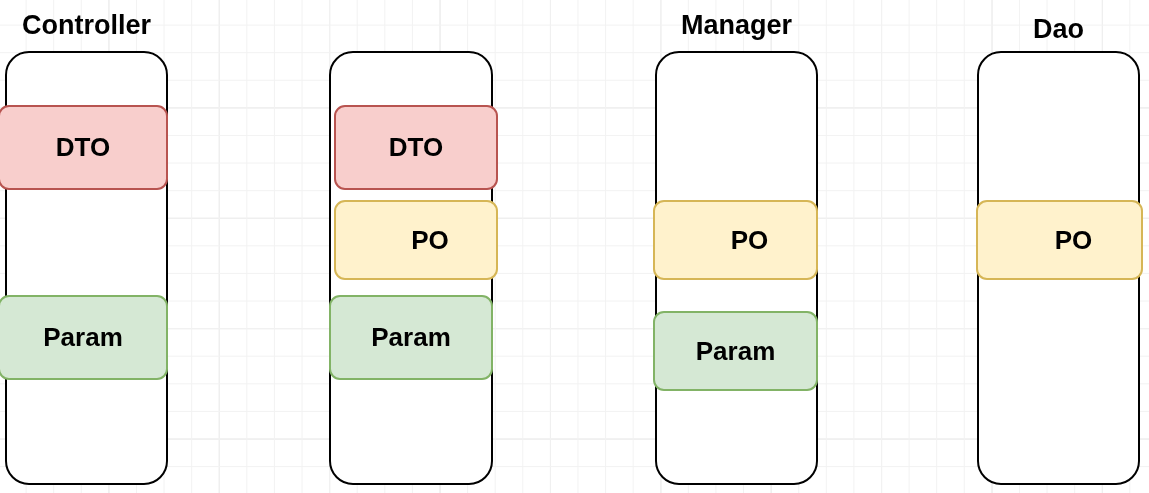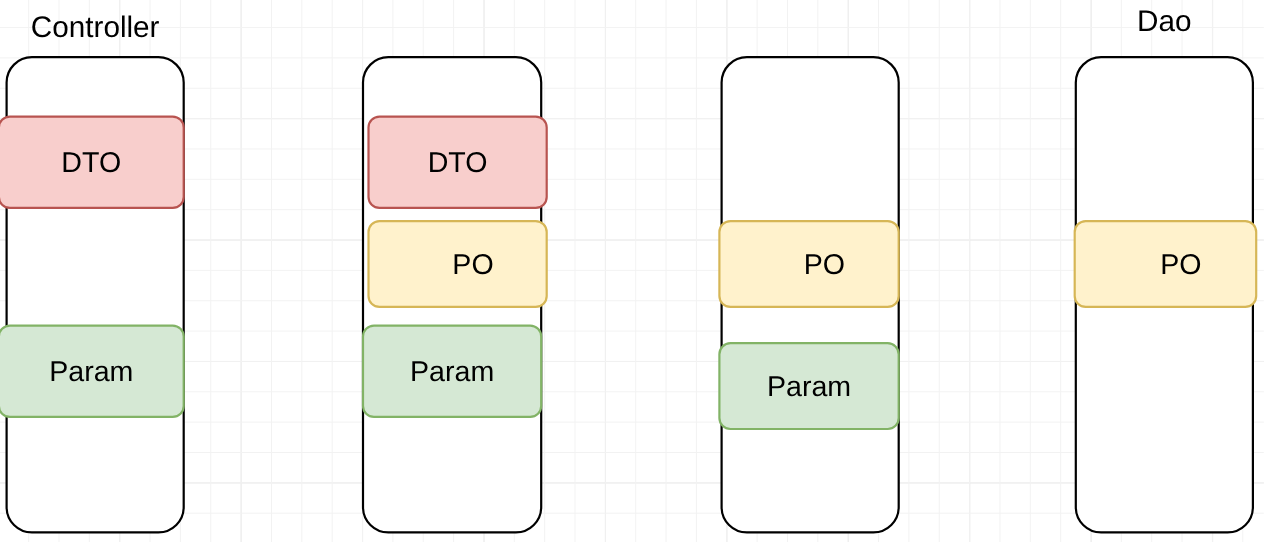--- a/index.html
+++ b/index.html
@@ -18,20 +18,21 @@
       linear-gradient(to right, #e2e2e2 1px, transparent 1px),
       linear-gradient(to bottom, #e2e2e2 1px, transparent 1px);
     background-size:
       27.6px 27.6px,
       27.6px 27.6px,
       110.4px 110.4px,
       110.4px 110.4px;
     background-position: -2px -3px, -2px -3px, -2px -3px, -2px -3px;
     overflow: hidden;
     font-family: "Liberation Sans", sans-serif;
+    font-weight: bold;
   }
 
   .lane {
     position: absolute;
   }
 
   .lane-title {
     position: absolute;
     left: 0;
     width: 100%;
@@ -103,30 +104,31 @@
     <span>DTO</span>
   </div>
   <div class="block po" style="left:334px; top:200px; width:164px; height:80px;">
     <span>PO</span>
   </div>
   <div class="block param" style="left:329px; top:295px; width:164px; height:85px;">
     <span>Param</span>
   </div>
 
   <div class="lane" style="left:655px; top:0px; width:163px; height:493px;">
+    <div class="lane-title" style="top:9px;">Manager</div>
     <div class="lane-body" style="left:0px; top:51px; width:163px; height:434px;"></div>
   </div>
   <div class="block po" style="left:653px; top:200px; width:165px; height:80px;">
     <span>PO</span>
   </div>
   <div class="block param" style="left:653px; top:311px; width:165px; height:80px;">
     <span>Param</span>
   </div>
 
   <div class="lane" style="left:977px; top:0px; width:163px; height:493px;">
-    <div class="lane-title" style="top:3px;text-align:center;">Dao</div>
+    <div class="lane-title" style="top:13px;text-align:center;">Dao</div>
     <div class="lane-body" style="left:0px; top:51px; width:163px; height:434px;"></div>
   </div>
   <div class="block po" style="left:976px; top:200px; width:167px; height:80px;">
     <span>PO</span>
   </div>
 
 </div>
 
 </body></html>

